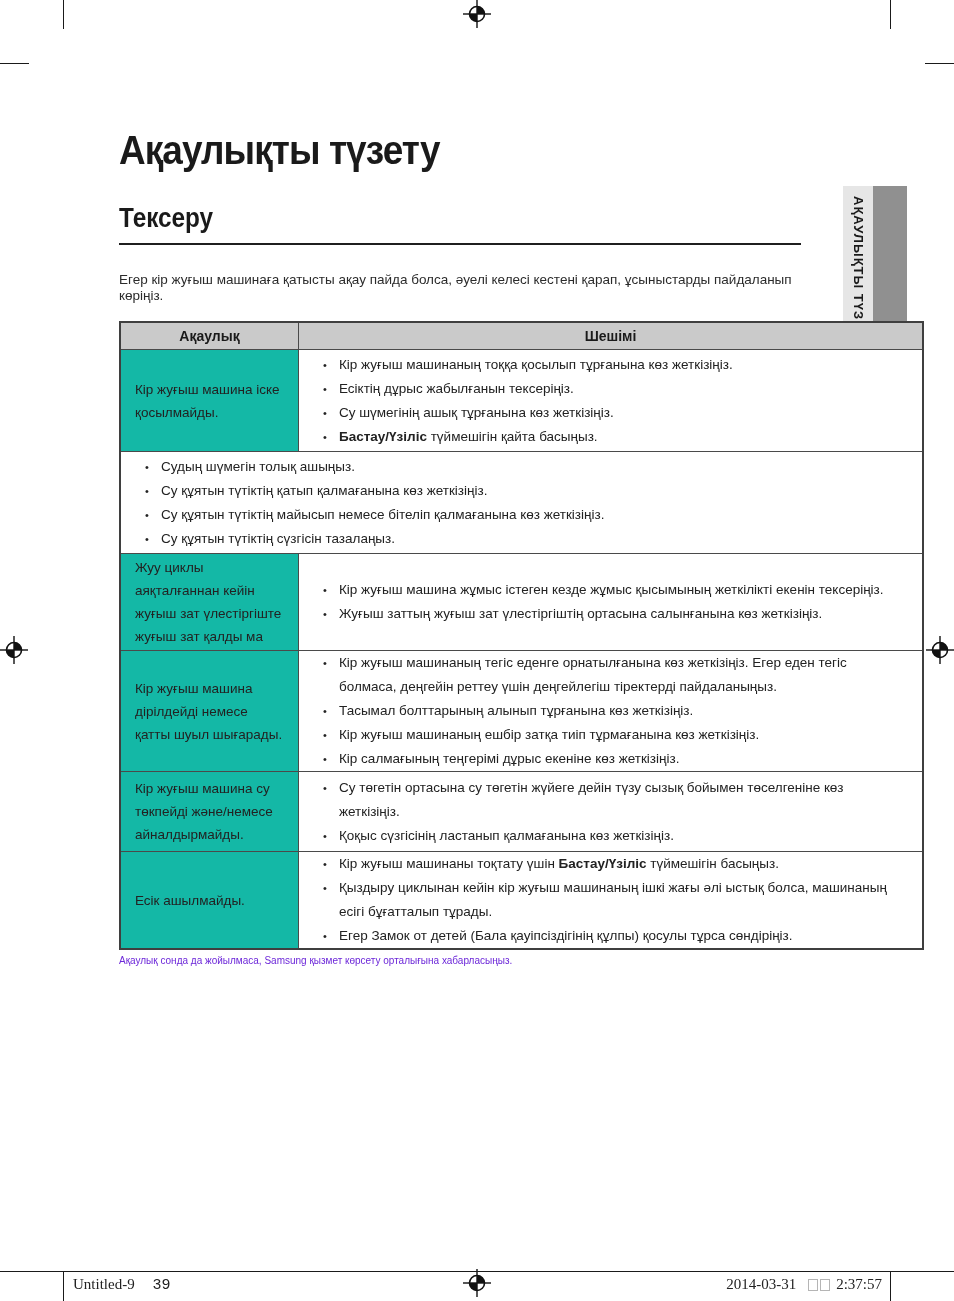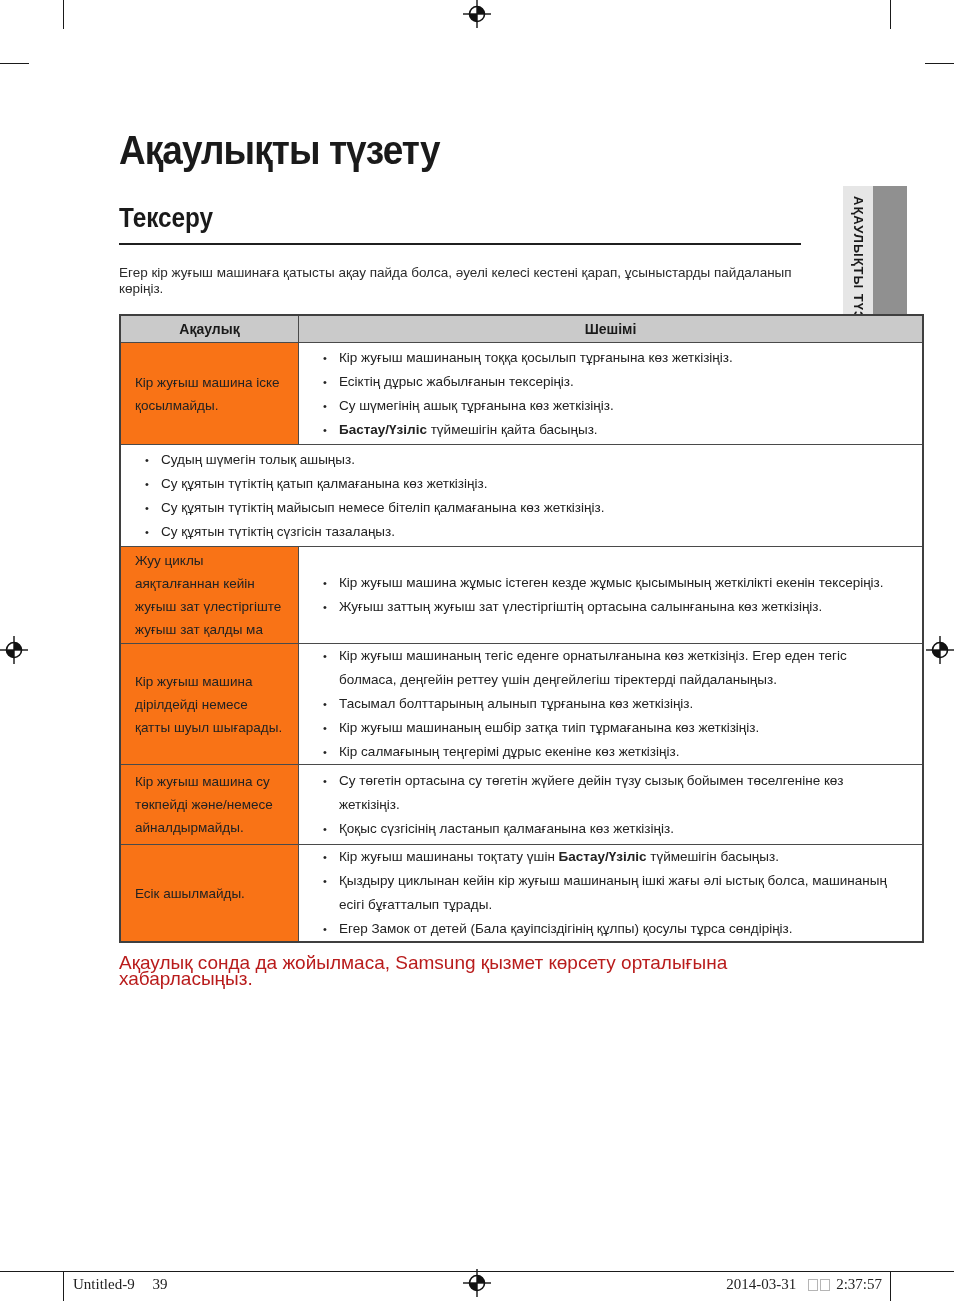--- a/index.html
+++ b/index.html
@@ -19,54 +19,54 @@
   .side-strip{position:absolute;left:873px;top:186px;width:34px;height:391px;background:#909090;}
   .side-block{position:absolute;left:873px;top:466px;width:34px;height:57px;background:#191919;}
 
   
   .content{position:absolute;left:119px;top:126px;width:682px;}
   .title{font-size:41px;font-weight:bold;letter-spacing:-1px;line-height:48px;
          transform:scaleX(0.9);transform-origin:left center;white-space:nowrap;}
   .section{margin-top:29px;border-bottom:2px solid #1f1f1f;padding-bottom:10px;}
   .section span{display:inline-block;font-size:27px;font-weight:bold;line-height:30px;
                 transform:scaleX(0.9);transform-origin:left center;white-space:nowrap;}
-  .intro{margin-top:20px;font-size:13.5px;line-height:16px;color:#2b2b2b;}
+  .intro{margin-top:27px;font-size:13.5px;line-height:16px;color:#2b2b2b;}
 
   
   .ttable{margin-top:17px;border:2px solid #3f3f3f;width:805px;box-sizing:border-box;}
   .thead{display:flex;height:26px;background:#cacaca;}
   .hcell{display:flex;align-items:center;justify-content:center;
          font-size:14px;font-weight:bold;box-sizing:border-box;}
   .hcell.first{flex:0 0 178px;border-right:1px solid #4a4a4a;}
   .hcell.second{flex:1;}
   .trow{display:flex;border-top:1px solid #4a4a4a;box-sizing:border-box;overflow:hidden;}
   .cell{box-sizing:border-box;}
-  .pcell{flex:0 0 178px;border-right:1px solid #4a4a4a;background:#f97316;
+  .pcell{flex:0 0 178px;border-right:1px solid #4a4a4a;background:#14b8a6;
          display:flex;align-items:center;padding:0 14px;
          font-size:13.5px;line-height:23px;color:#222;}
   .scell{flex:1;background:#fff;display:flex;flex-direction:column;justify-content:center;
          padding:3px 16px 3px 12px;}
   .bullet{display:flex;font-size:13.5px;line-height:24px;color:#222;}
   .marker{flex:0 0 28px;text-align:center;font-size:11px;line-height:24px;}
   .btext{flex:1;}
   .btext b{font-weight:bold;}
 
-  .note{margin-top:12px;font-size:19px;line-height:16px;color:#b91c1c;}
+  .note{margin-top:3px;font-size:10px;line-height:16px;color:#6d28d9;}
 
   
   .footer{position:absolute;left:0;top:1197px;width:954px;text-align:center;
           font-size:13.5px;font-weight:bold;color:#7a7a7a;}
 
   
   .printline{position:absolute;left:0;top:1271px;width:954px;height:1px;background:#1a1a1a;}
   .vtick{position:absolute;width:1px;height:29px;top:1272px;background:#1a1a1a;}
   .printbar{position:absolute;left:0;top:1274px;width:954px;height:24px;
             font-family:"Liberation Serif", serif;font-size:15px;color:#222;}
   .pb-left{position:absolute;left:73px;top:2px;}
-  .pb-left .pgnum{margin-left:14px;}
+  .pb-left .pgnum{margin-left:14px;font-family:Liberation Mono, monospace;}
   .pb-right{position:absolute;right:72px;top:2px;display:flex;align-items:center;}
   .pb-right .date{margin-right:12px;}
   .tofu{display:inline-block;width:8px;height:10px;border:1px solid #b5b5b5;margin-right:2px;}
   .tofu.last{margin-right:6px;}
 </style>
 </head>
 <body>
 
 <div class="page">
 

